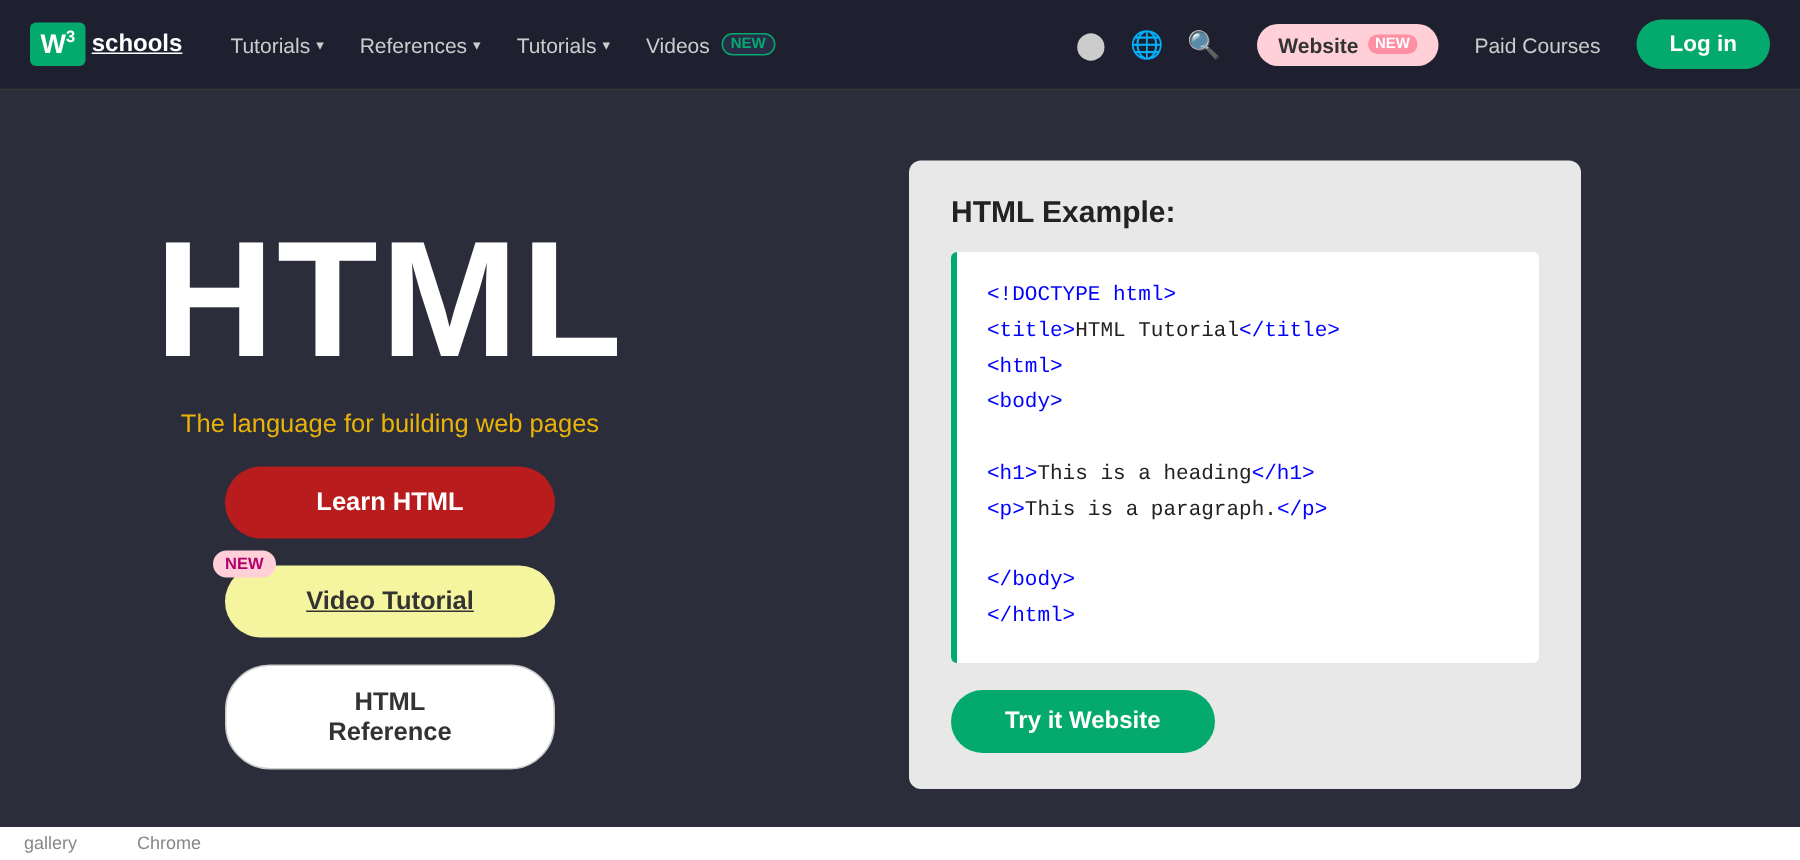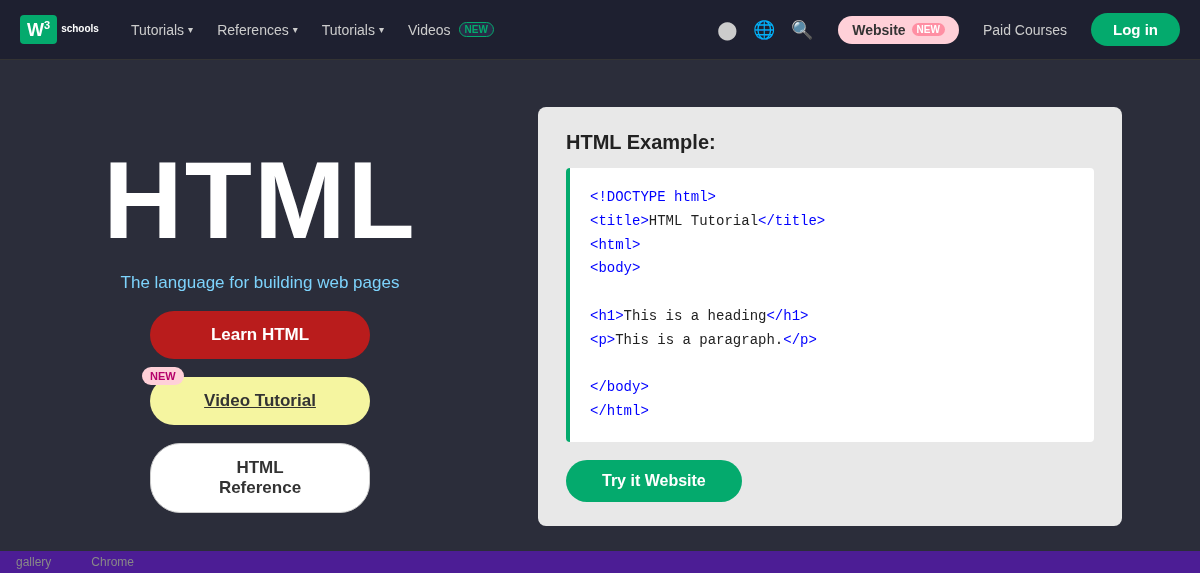--- a/index.html
+++ b/index.html
@@ -25,23 +25,24 @@
       background: #04aa6d;
       color: #fff;
       font-weight: 900;
       font-size: 18px;
       padding: 4px 7px;
       border-radius: 4px;
       line-height: 1.1;
     }
     .logo-text {
       color: #fff;
-      font-size: 10px;
+      font-size: 16px;
       font-weight: bold;
       line-height: 1.2;
+      text-decoration: underline;
     }
     .nav-item {
       color: #ccc;
       font-size: 14px;
       cursor: pointer;
       display: flex;
       align-items: center;
       gap: 4px;
       white-space: nowrap;
     }
@@ -133,21 +134,21 @@
     }
     .html-title {
       font-size: 110px;
       font-weight: 900;
       color: #fff;
       line-height: 1;
       letter-spacing: 2px;
     }
     .subtitle {
       font-size: 17px;
-      color: #7dd3fc;
+      color: #eab308;
     }
     .btn-learn {
       background: #b91c1c;
       color: #fff;
       border: none;
       border-radius: 30px;
       padding: 14px 50px;
       font-size: 17px;
       font-weight: bold;
       cursor: pointer;
@@ -196,21 +197,21 @@
     
     .right-col {
       flex: 1;
       display: flex;
       justify-content: center;
     }
     .code-card {
       background: #e8e8e8;
       border-radius: 8px;
       padding: 24px 28px 24px 28px;
-      width: 584px;
+      width: 448px;
       min-height: 340px;
       display: flex;
       flex-direction: column;
       gap: 14px;
     }
     .code-card-title {
       color: #222;
       font-size: 20px;
       font-weight: bold;
     }
@@ -239,21 +240,21 @@
       align-self: flex-start;
       margin-top: 4px;
     }
 
     
     .bottom-bar {
       position: fixed;
       bottom: 0;
       left: 0;
       width: 100%;
-      background: #4c1d95;
+      background: #ffffff;
       color: #888;
       font-size: 12px;
       padding: 4px 16px;
       display: flex;
       gap: 40px;
       z-index: 100;
     }
   </style>
 </head>
 <body>

